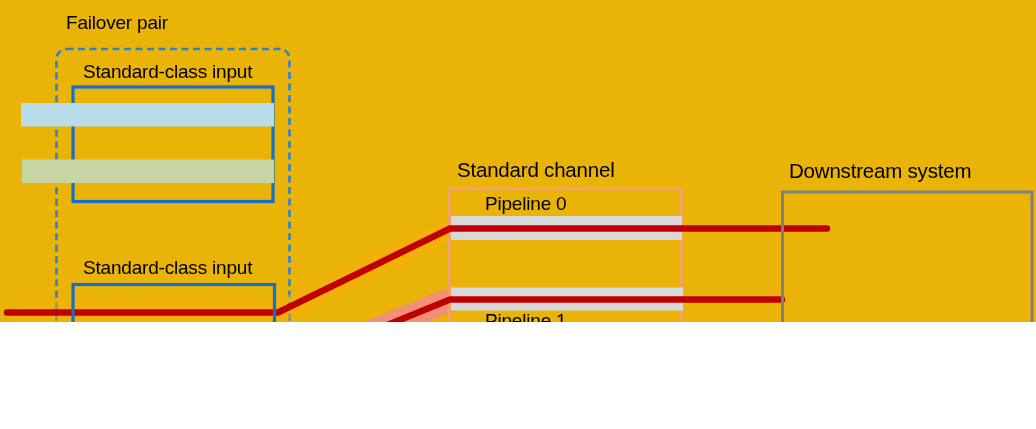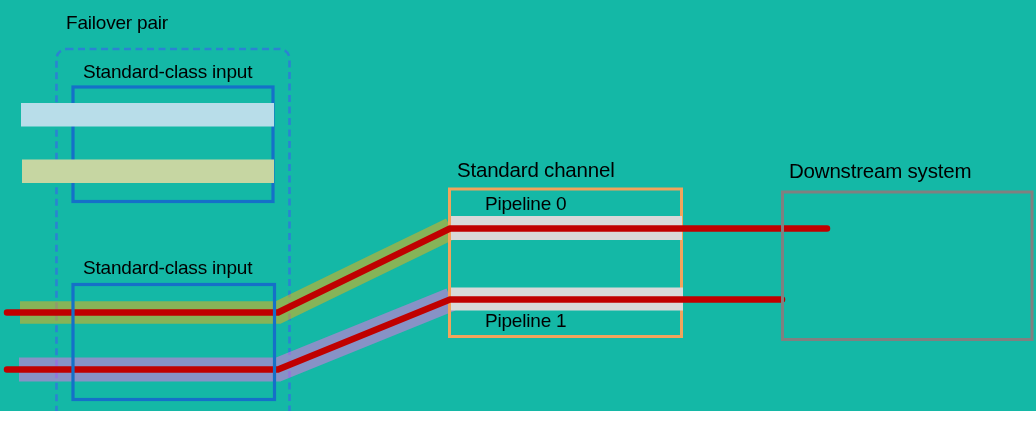--- a/index.html
+++ b/index.html
@@ -1,20 +1,20 @@
 <!DOCTYPE html>
 <html style="--text: #000000; --dashed-border: #2b83d2; --input-border: #1570c8; --band-lightblue: #b8dde9; --band-green: #c6d6a2; --band-yellow: rgba(247,175,9,0.5); --band-pink: rgba(249,107,229,0.5); --channel-border: #f2a45c; --pipeline-band: #d9d9d9; --line-red: #c00000; --downstream-border: #808080;"><head>
 <meta charset="utf-8">
 <style>
   html, body { margin: 0; padding: 0; background: #ffffff; }
   .canvas {
     position: relative;
     width: 1036px;
-    height: 411px;
-    background: #14b8a6;
+    height: 322px;
+    background: #eab308;
     font-family: "Liberation Sans", sans-serif;
     overflow: hidden;
   }
   svg { display: block; }
   text {
     fill: var(--text, #000);
     font-family: "Liberation Sans", sans-serif;
   }
   .lbl   { font-size: 19px; letter-spacing: -0.2px; }
   .lbl-lg{ font-size: 20.5px; letter-spacing: -0.2px; }

